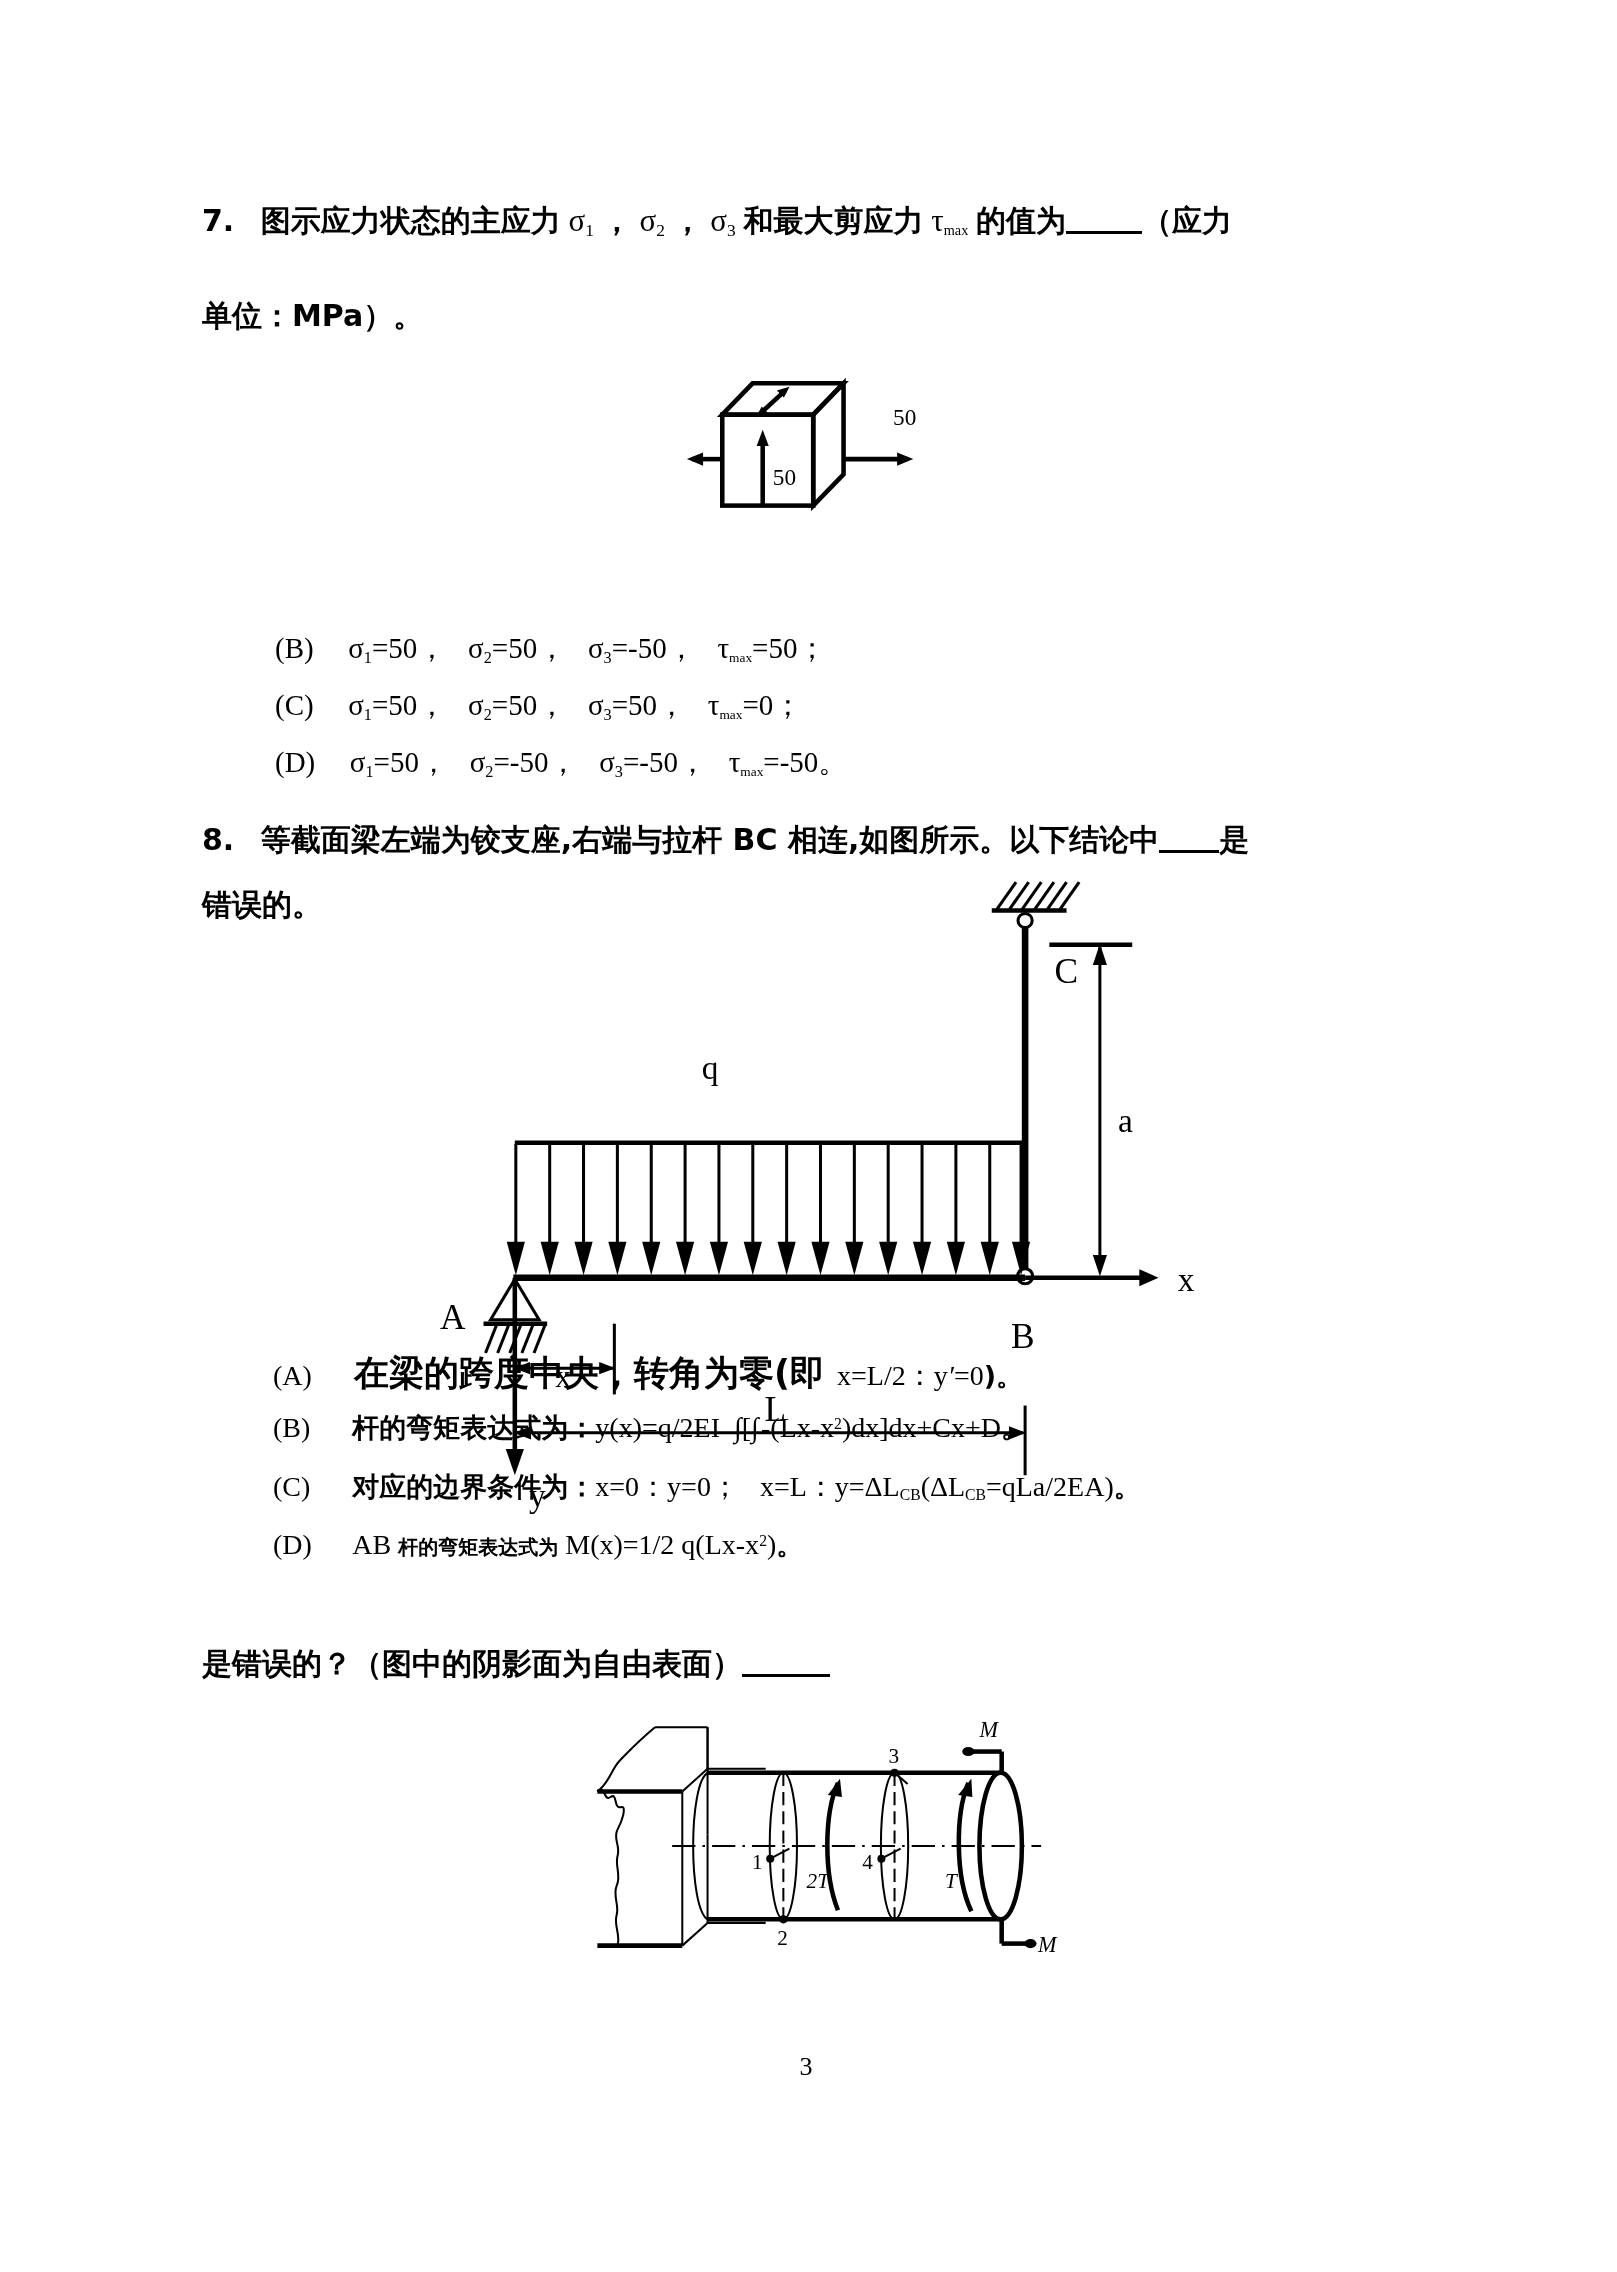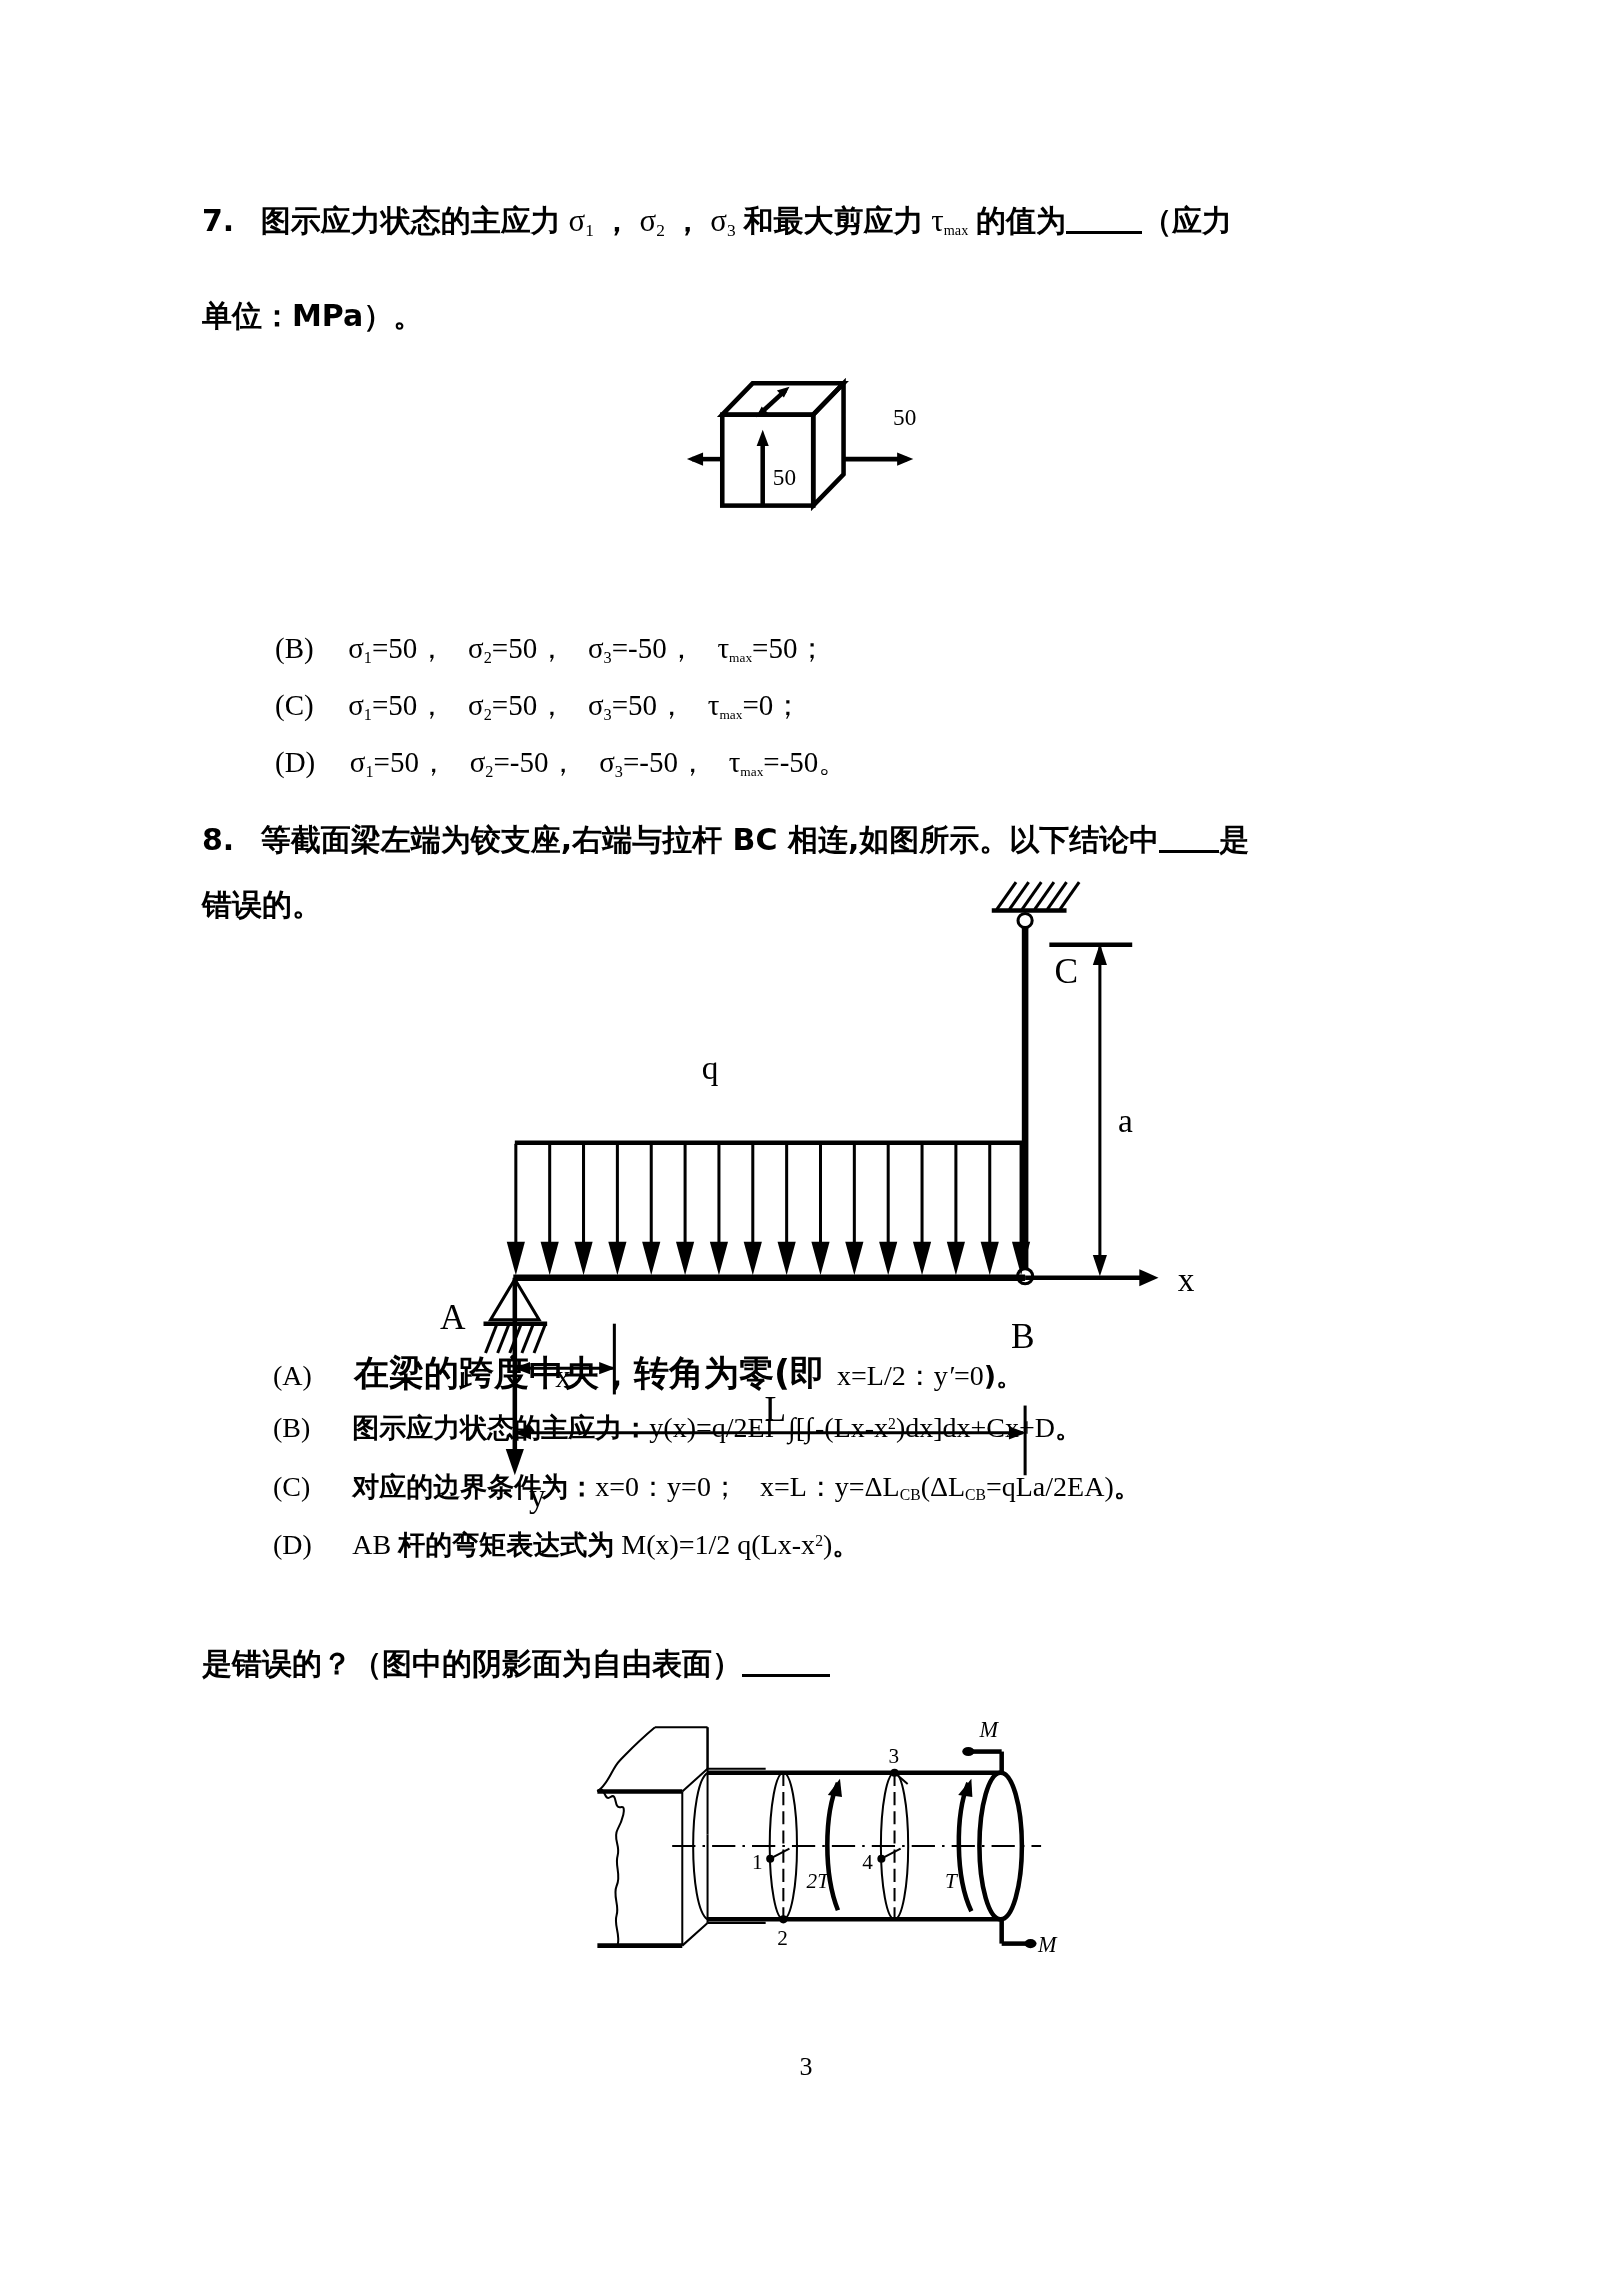--- a/index.html
+++ b/index.html
@@ -270,33 +270,33 @@
 
   <div class="opt" style="left:273px; top:1350px; font-size:28px;">
     <span>(A)</span>
     <span style="display:inline-block;width:28px"></span>
     <span class="cn" style="font-size:35px">在梁的跨度中央，转角为零(即 </span><span>x=L/2：y<span style="font-style:italic">′</span>=0</span><span class="cn" style="font-size:27px">)。</span>
   </div>
 
   <div class="opt" style="left:273px; top:1410px; font-size:28px;">
     <span>(B)</span>
     <span style="display:inline-block;width:28px"></span>
-    <span class="cn" style="font-size:27px">图示应力状态的主应力：</span><span>y(x)=q/2EI&nbsp;&nbsp;∫[∫ -(Lx-x<sup>2</sup>)dx]dx+Cx+D</span><span class="cn" style="font-size:27px">。</span>
+    <span class="cn" style="font-size:27px">杆的弯矩表达式为：</span><span>y(x)=q/2EI&nbsp;&nbsp;∫[∫ -(Lx-x<sup>2</sup>)dx]dx+Cx+D</span><span class="cn" style="font-size:27px">。</span>
   </div>
 
   <div class="opt" style="left:273px; top:1468px; font-size:28px;">
     <span>(C)</span>
     <span style="display:inline-block;width:28px"></span>
     <span class="cn" style="font-size:27px">对应的边界条件为：</span><span>x=0：y=0；&nbsp;&nbsp;&nbsp;x=L：y=ΔL<sub>CB</sub>(ΔL<sub>CB</sub>=qLa/2EA)</span><span class="cn" style="font-size:27px">。</span>
   </div>
 
   <div class="opt" style="left:273px; top:1527px; font-size:28px;">
     <span>(D)</span>
     <span style="display:inline-block;width:28px"></span>
-    <span>AB <span class="cn" style="font-size:27px">杆的弯矩表达式为</span> M(x)=1/2 q(Lx-x<sup>2</sup>)</span><span class="cn" style="font-size:27px">。</span>
+    <span>AB <span class="cn" style="font-size:20px">杆的弯矩表达式为</span> M(x)=1/2 q(Lx-x<sup>2</sup>)</span><span class="cn" style="font-size:27px">。</span>
   </div>
 
   <div class="qline" style="left:202px; top:1648px;">
     <span class="cn">是错误的？（图中的阴影面为自由表面）</span><span class="blank-u" style="width:88px"></span>
   </div>
 
   <div class="fig" style="left:561px; top:1708px;">
     <svg width="566" height="263" viewBox="0 0 1120 520">
 
       <g>

